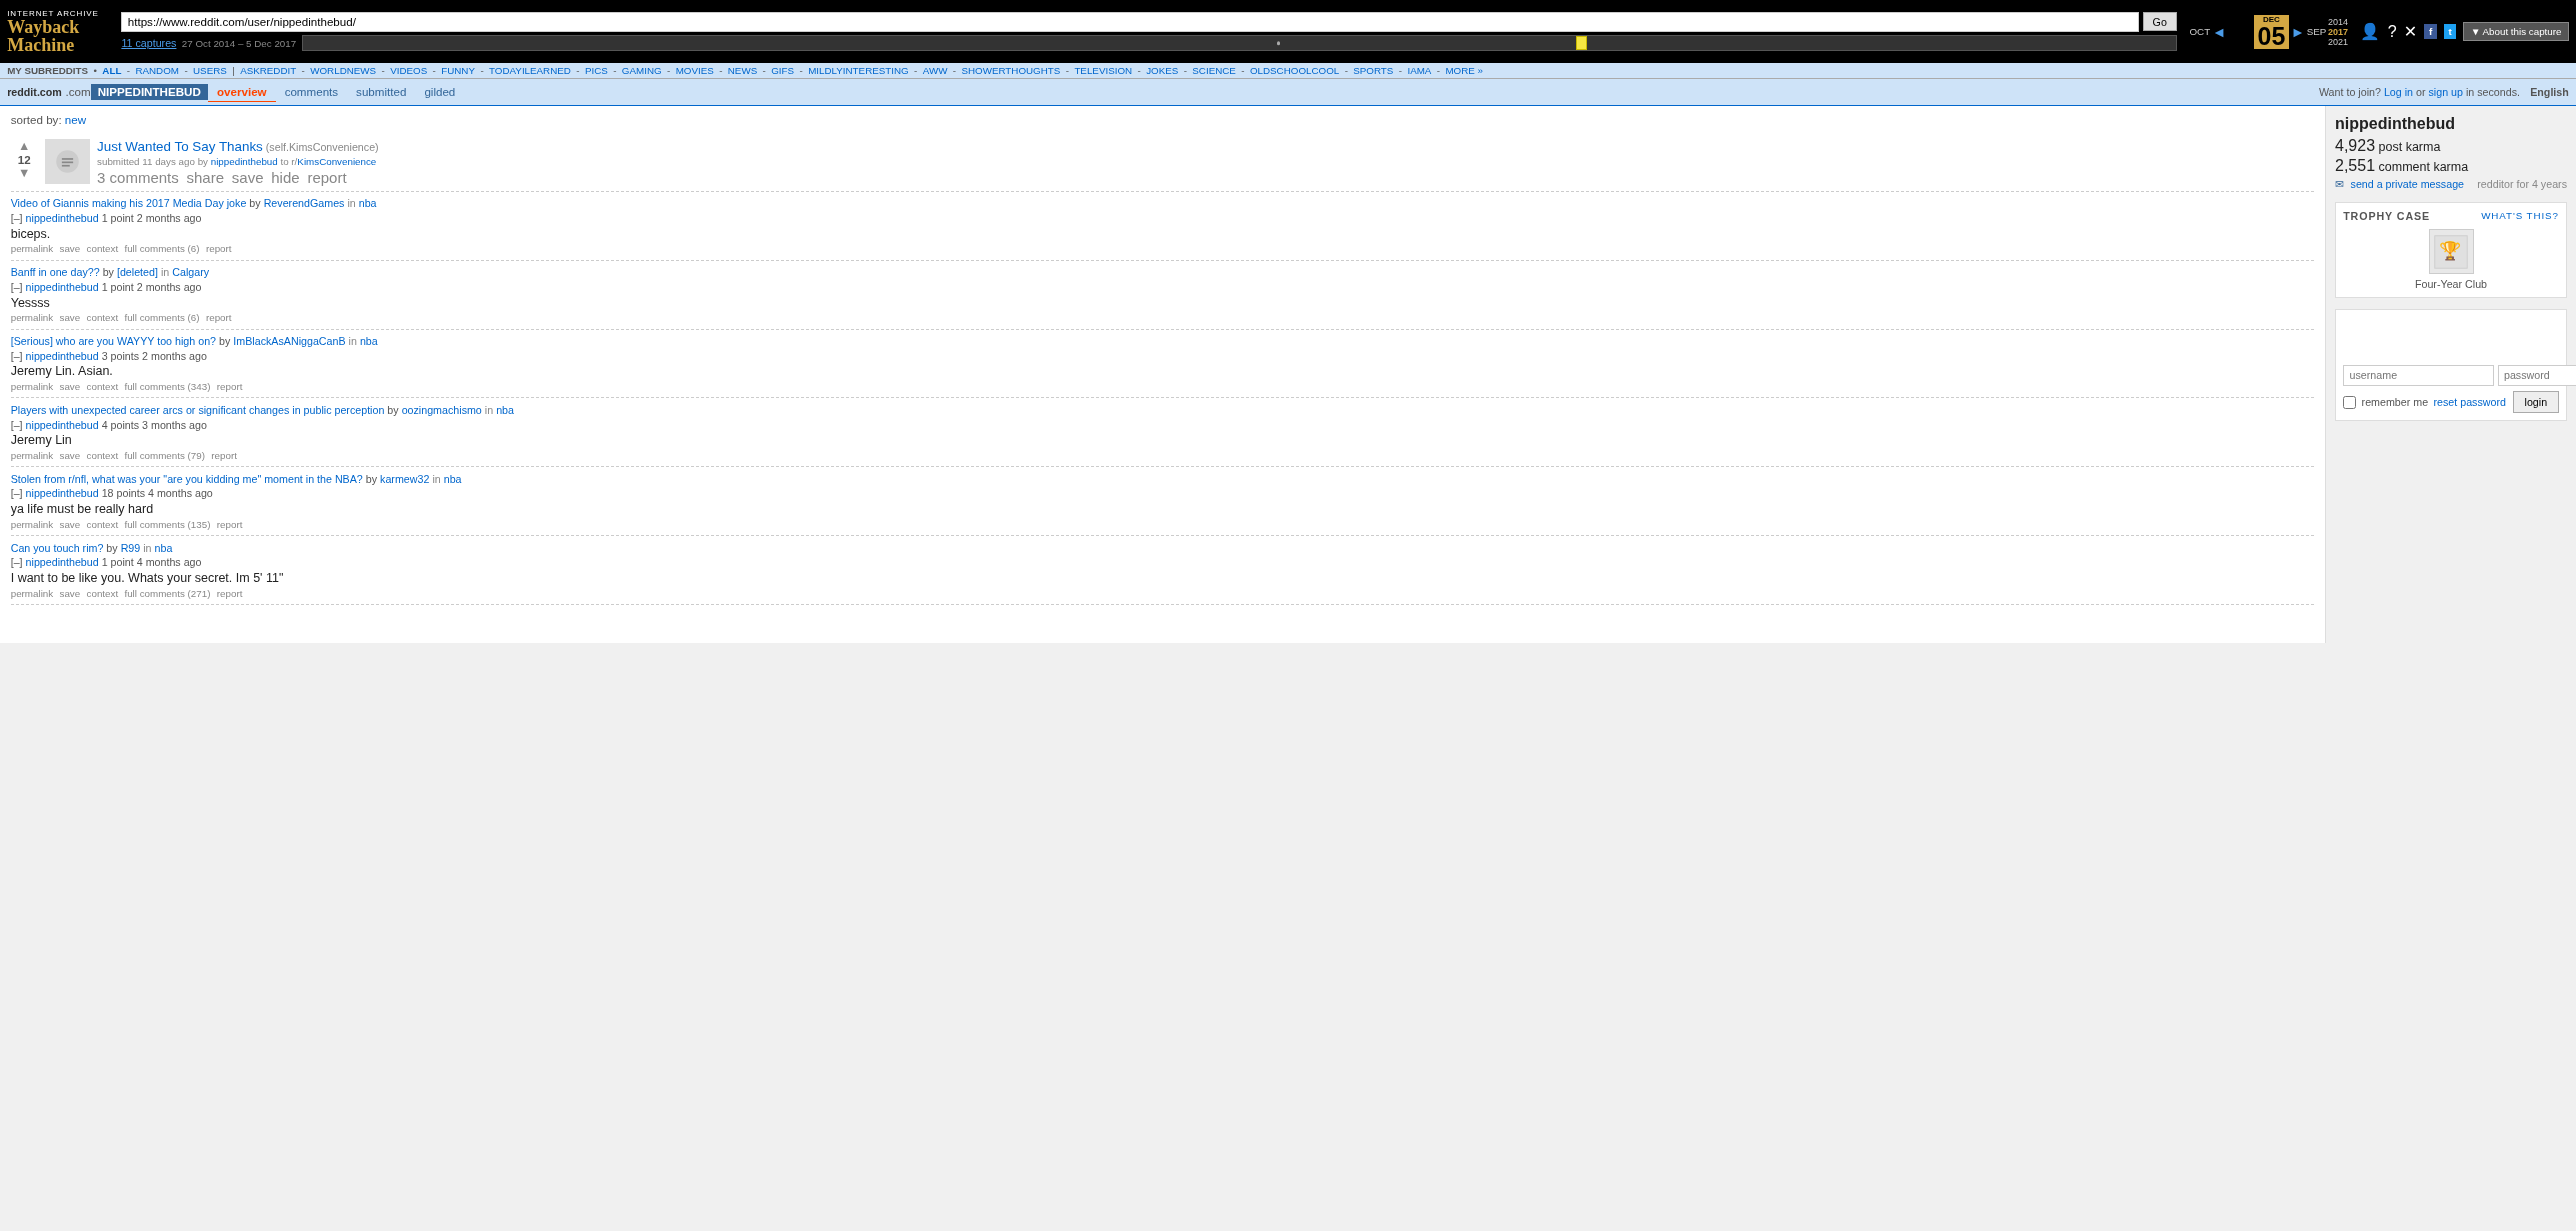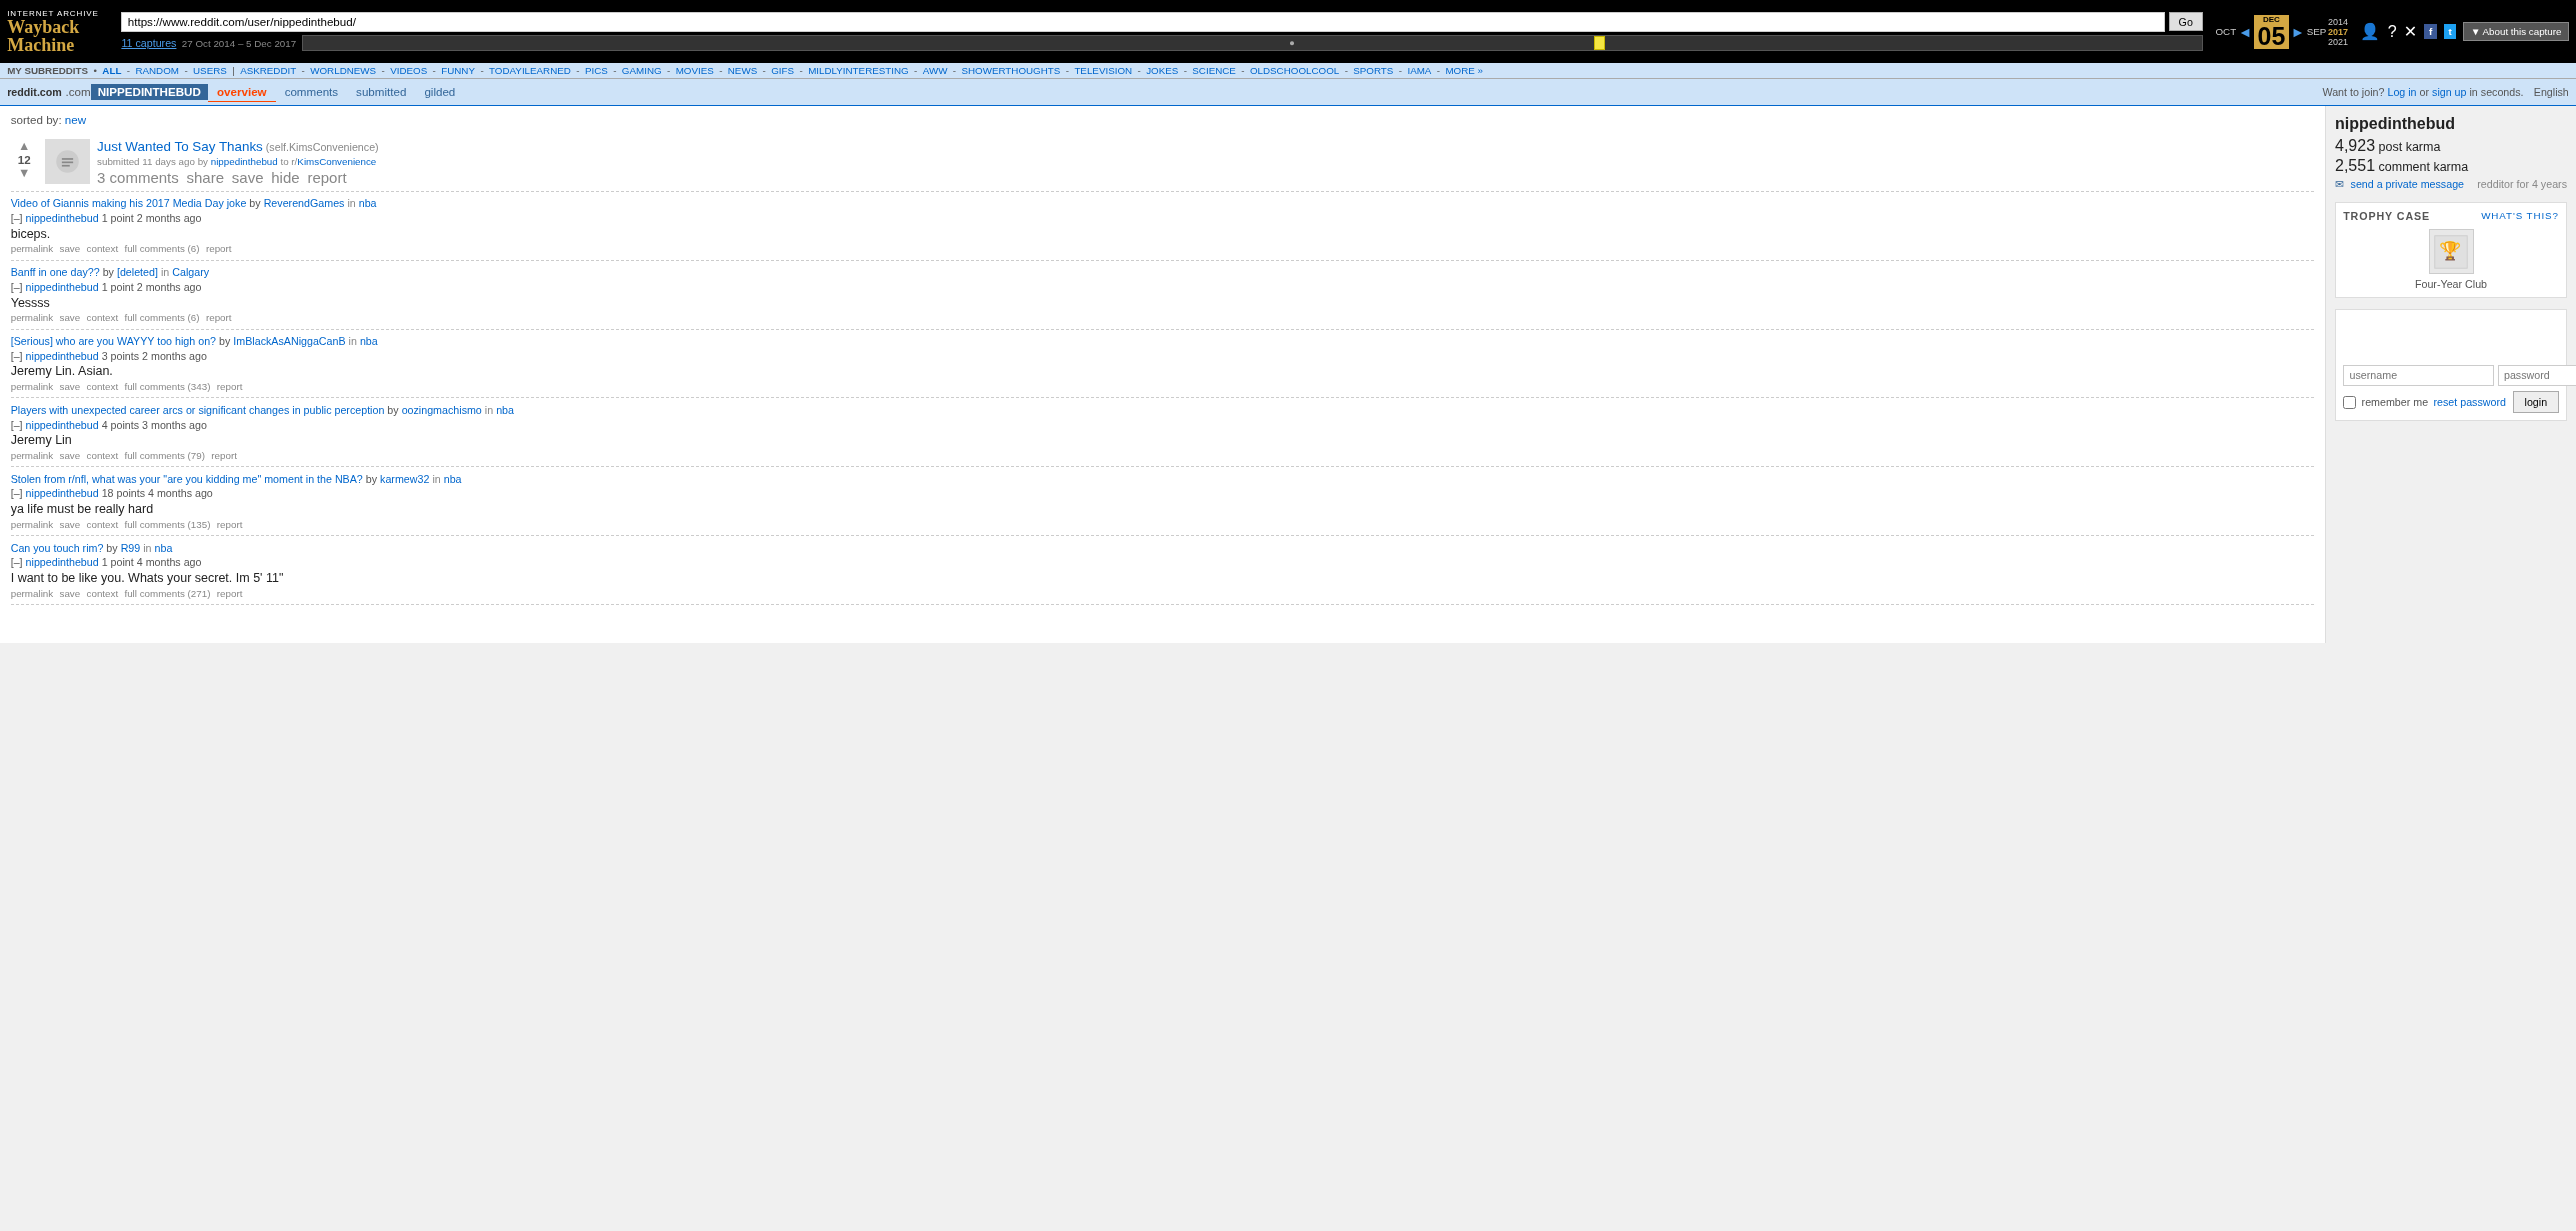--- a/index.html
+++ b/index.html
@@ -118,20 +118,21 @@
     #cal-oct { font-size: 9.8px; color: #ccc; }
     #cal-dec-block {
       background: #d4a843;
       color: #000;
       font-weight: bold;
       font-size: 9.8px;
       padding: 0 3.6px;
       display: flex;
       flex-direction: column;
       align-items: center;
+      margin-left: 26px;
     }
     #cal-dec-label { font-size: 8px; }
     #cal-dec-day { font-size: 25px; line-height: 1; }
     #cal-sep { font-size: 9.8px; color: #ccc; }
     #cal-arrow-left { color: #4a9be8; font-size: 14.3px; cursor: pointer; }
     #cal-arrow-right { color: #4a9be8; font-size: 14.3px; cursor: pointer; }
     #cal-years {
       display: flex;
       flex-direction: column;
       font-size: 9px;
@@ -496,21 +497,21 @@
   <a class="tab-link active">overview</a>
   <a class="tab-link">comments</a>
   <a class="tab-link">submitted</a>
   <a class="tab-link">gilded</a>
   <div id="subreddit-right">
     <span>Want to join?</span>
     <a>Log in</a>
     <span>or</span>
     <a>sign up</a>
     <span>in seconds.</span>
-    <span style="margin-left:7.2px; font-weight:normal;text-align:right;">English</span>
+    <span style="margin-left:7.2px; font-weight:bold;text-align:right;">English</span>
   </div>
 </div>
 
 <div id="main-container">
 
   <div id="content-area">
     <div id="sort-bar">
       <span>sorted by:</span>
       <a>new</a>
     </div>

